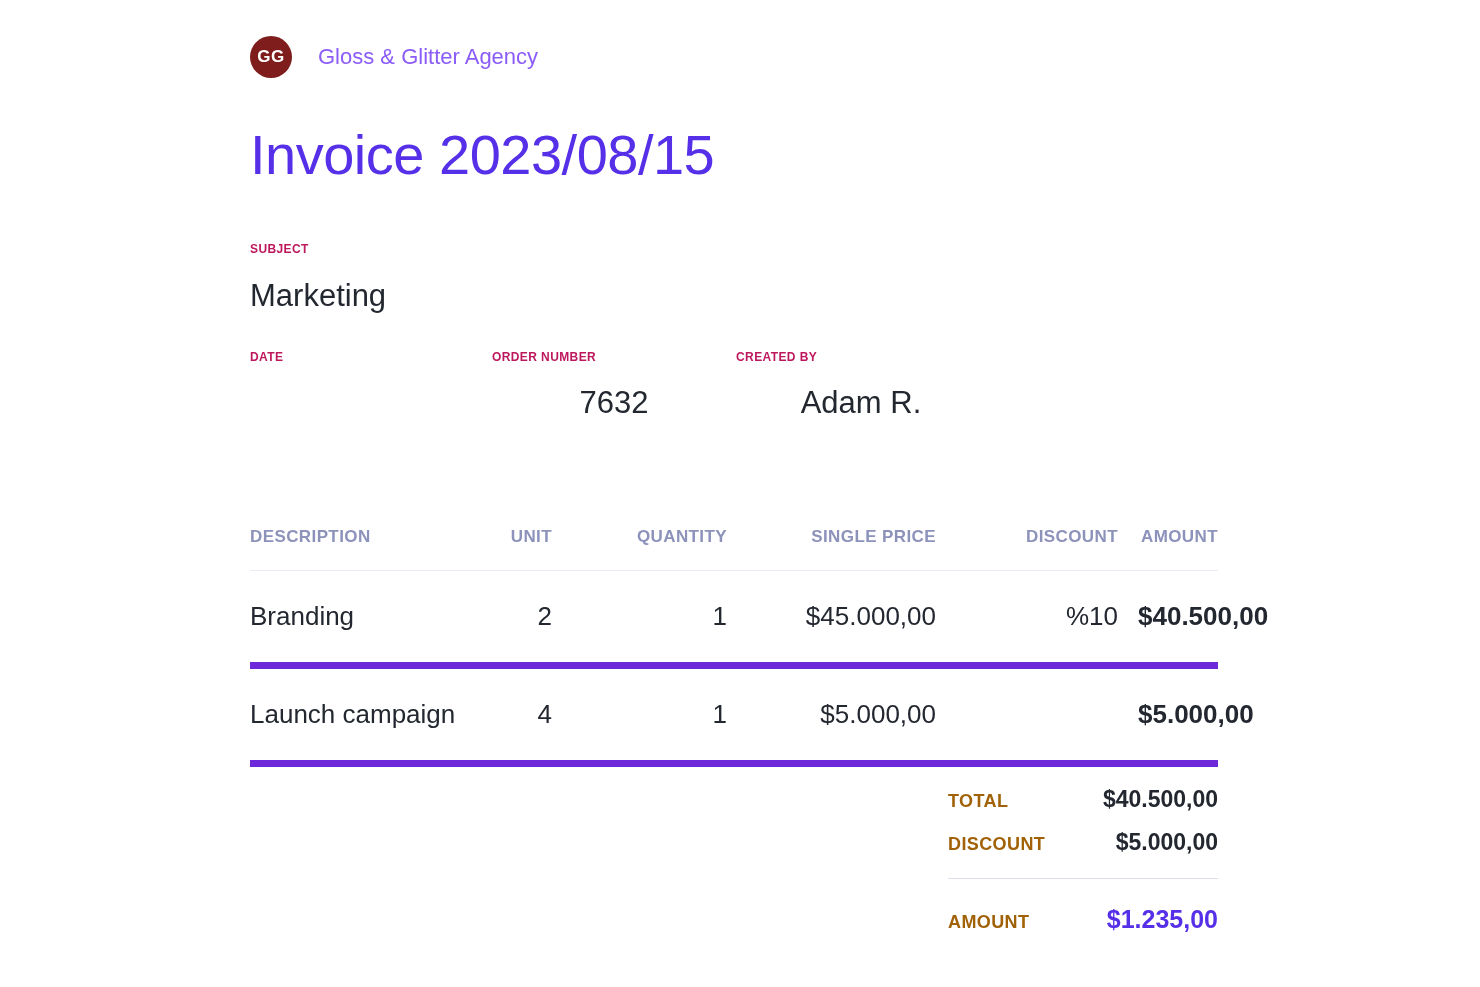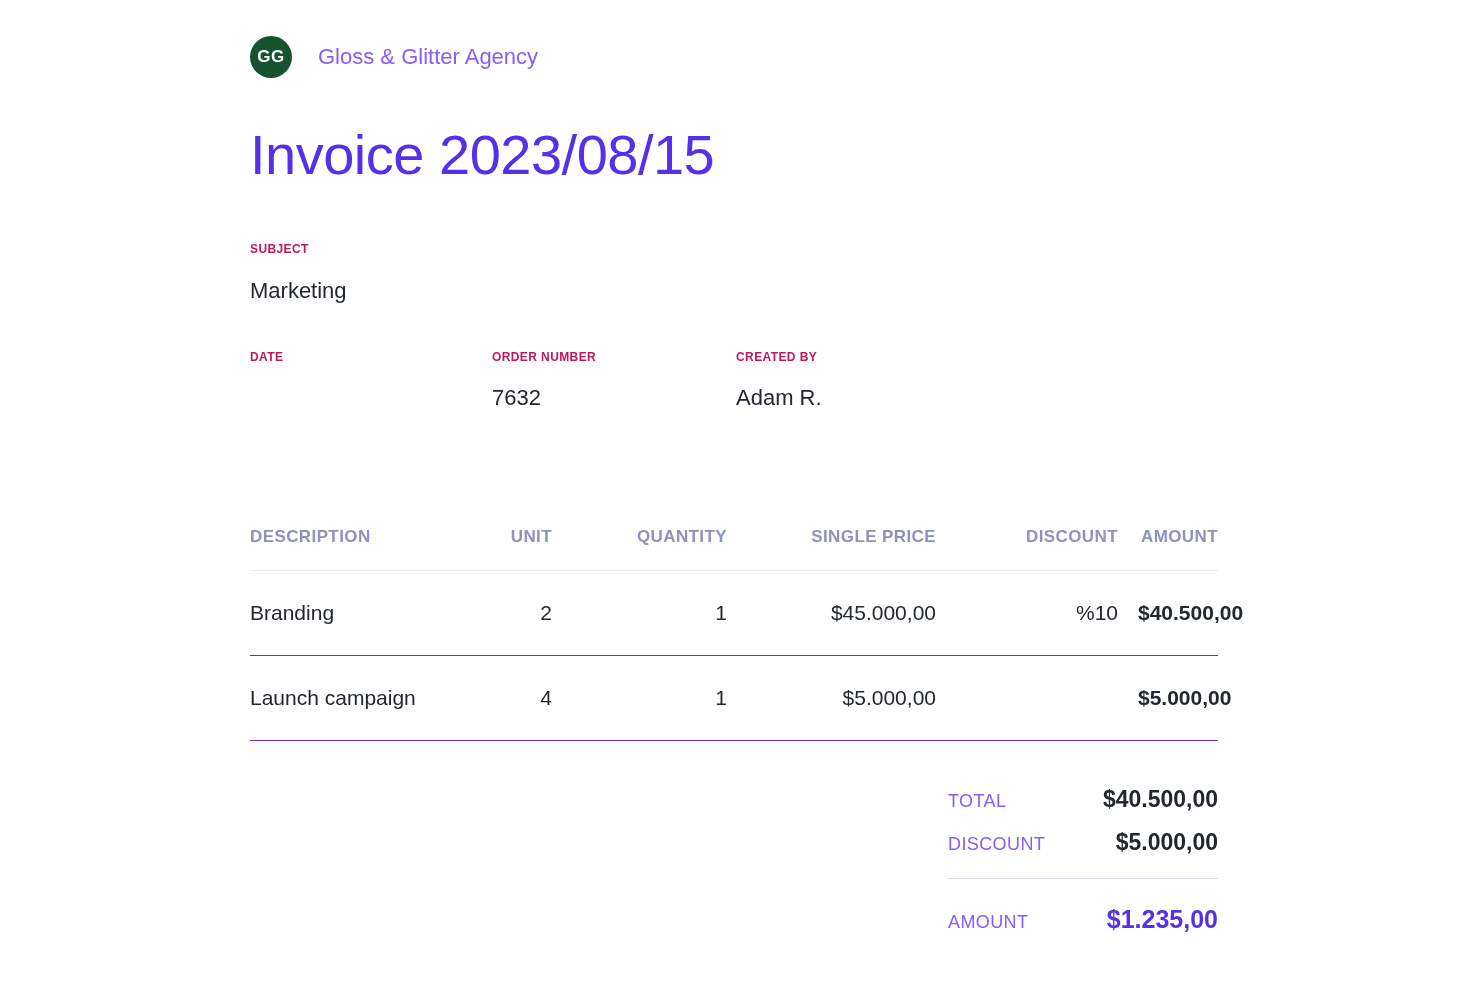--- a/index.html
+++ b/index.html
@@ -22,21 +22,21 @@
     left: 250px;
     top: 36px;
     display: flex;
     align-items: center;
     gap: 26px;
   }
   .logo-circle {
     width: 42px;
     height: 42px;
     border-radius: 50%;
-    background: #14532d;
+    background: #7f1d1d;
     display: flex;
     align-items: center;
     justify-content: center;
     color: #ffffff;
     font-size: 17px;
     font-weight: 700;
     letter-spacing: 0.5px;
   }
   .brand-name {
     font-size: 22px;
@@ -57,23 +57,24 @@
 
   
   .field-label {
     font-size: 12px;
     font-weight: 600;
     color: #be185d;
     letter-spacing: 0.4px;
     text-transform: uppercase;
   }
   .field-value {
-    font-size: 22px;
+    font-size: 31px;
     font-weight: 400;
     color: #23272F;
+    text-align: center;
   }
 
   .subject-block {
     position: absolute;
     left: 250px;
     top: 242px;
   }
   .subject-block .field-value { margin-top: 22px; }
 
   .meta-row {
@@ -115,44 +116,44 @@
   }
   .thead .th {
     font-size: 17px;
     font-weight: 600;
     color: #8C92BA;
     letter-spacing: 0.4px;
     text-transform: uppercase;
   }
   .trow {
     padding: 30px 0;
-    border-bottom: 1px solid #6d28d9;
-    font-size: 21px;
+    border-bottom: 7px solid #6d28d9;
+    font-size: 26px;
     color: #23272F;
   }
   .cell-right { text-align: right; }
   .cell-amount { font-weight: 700; }
 
   
   .totals {
     position: absolute;
     left: 948px;
     top: 786px;
     width: 270px;
   }
   .totals-row {
     display: flex;
     justify-content: space-between;
     align-items: baseline;
     margin-bottom: 16px;
   }
   .totals-label {
     font-size: 18px;
-    font-weight: 400;
-    color: #8b5cf6;
+    font-weight: 700;
+    color: #a16207;
     letter-spacing: 0.4px;
     text-transform: uppercase;
   }
   .totals-value {
     font-size: 23px;
     font-weight: 700;
     color: #23272F;
   }
   .totals-divider {
     border: none;

